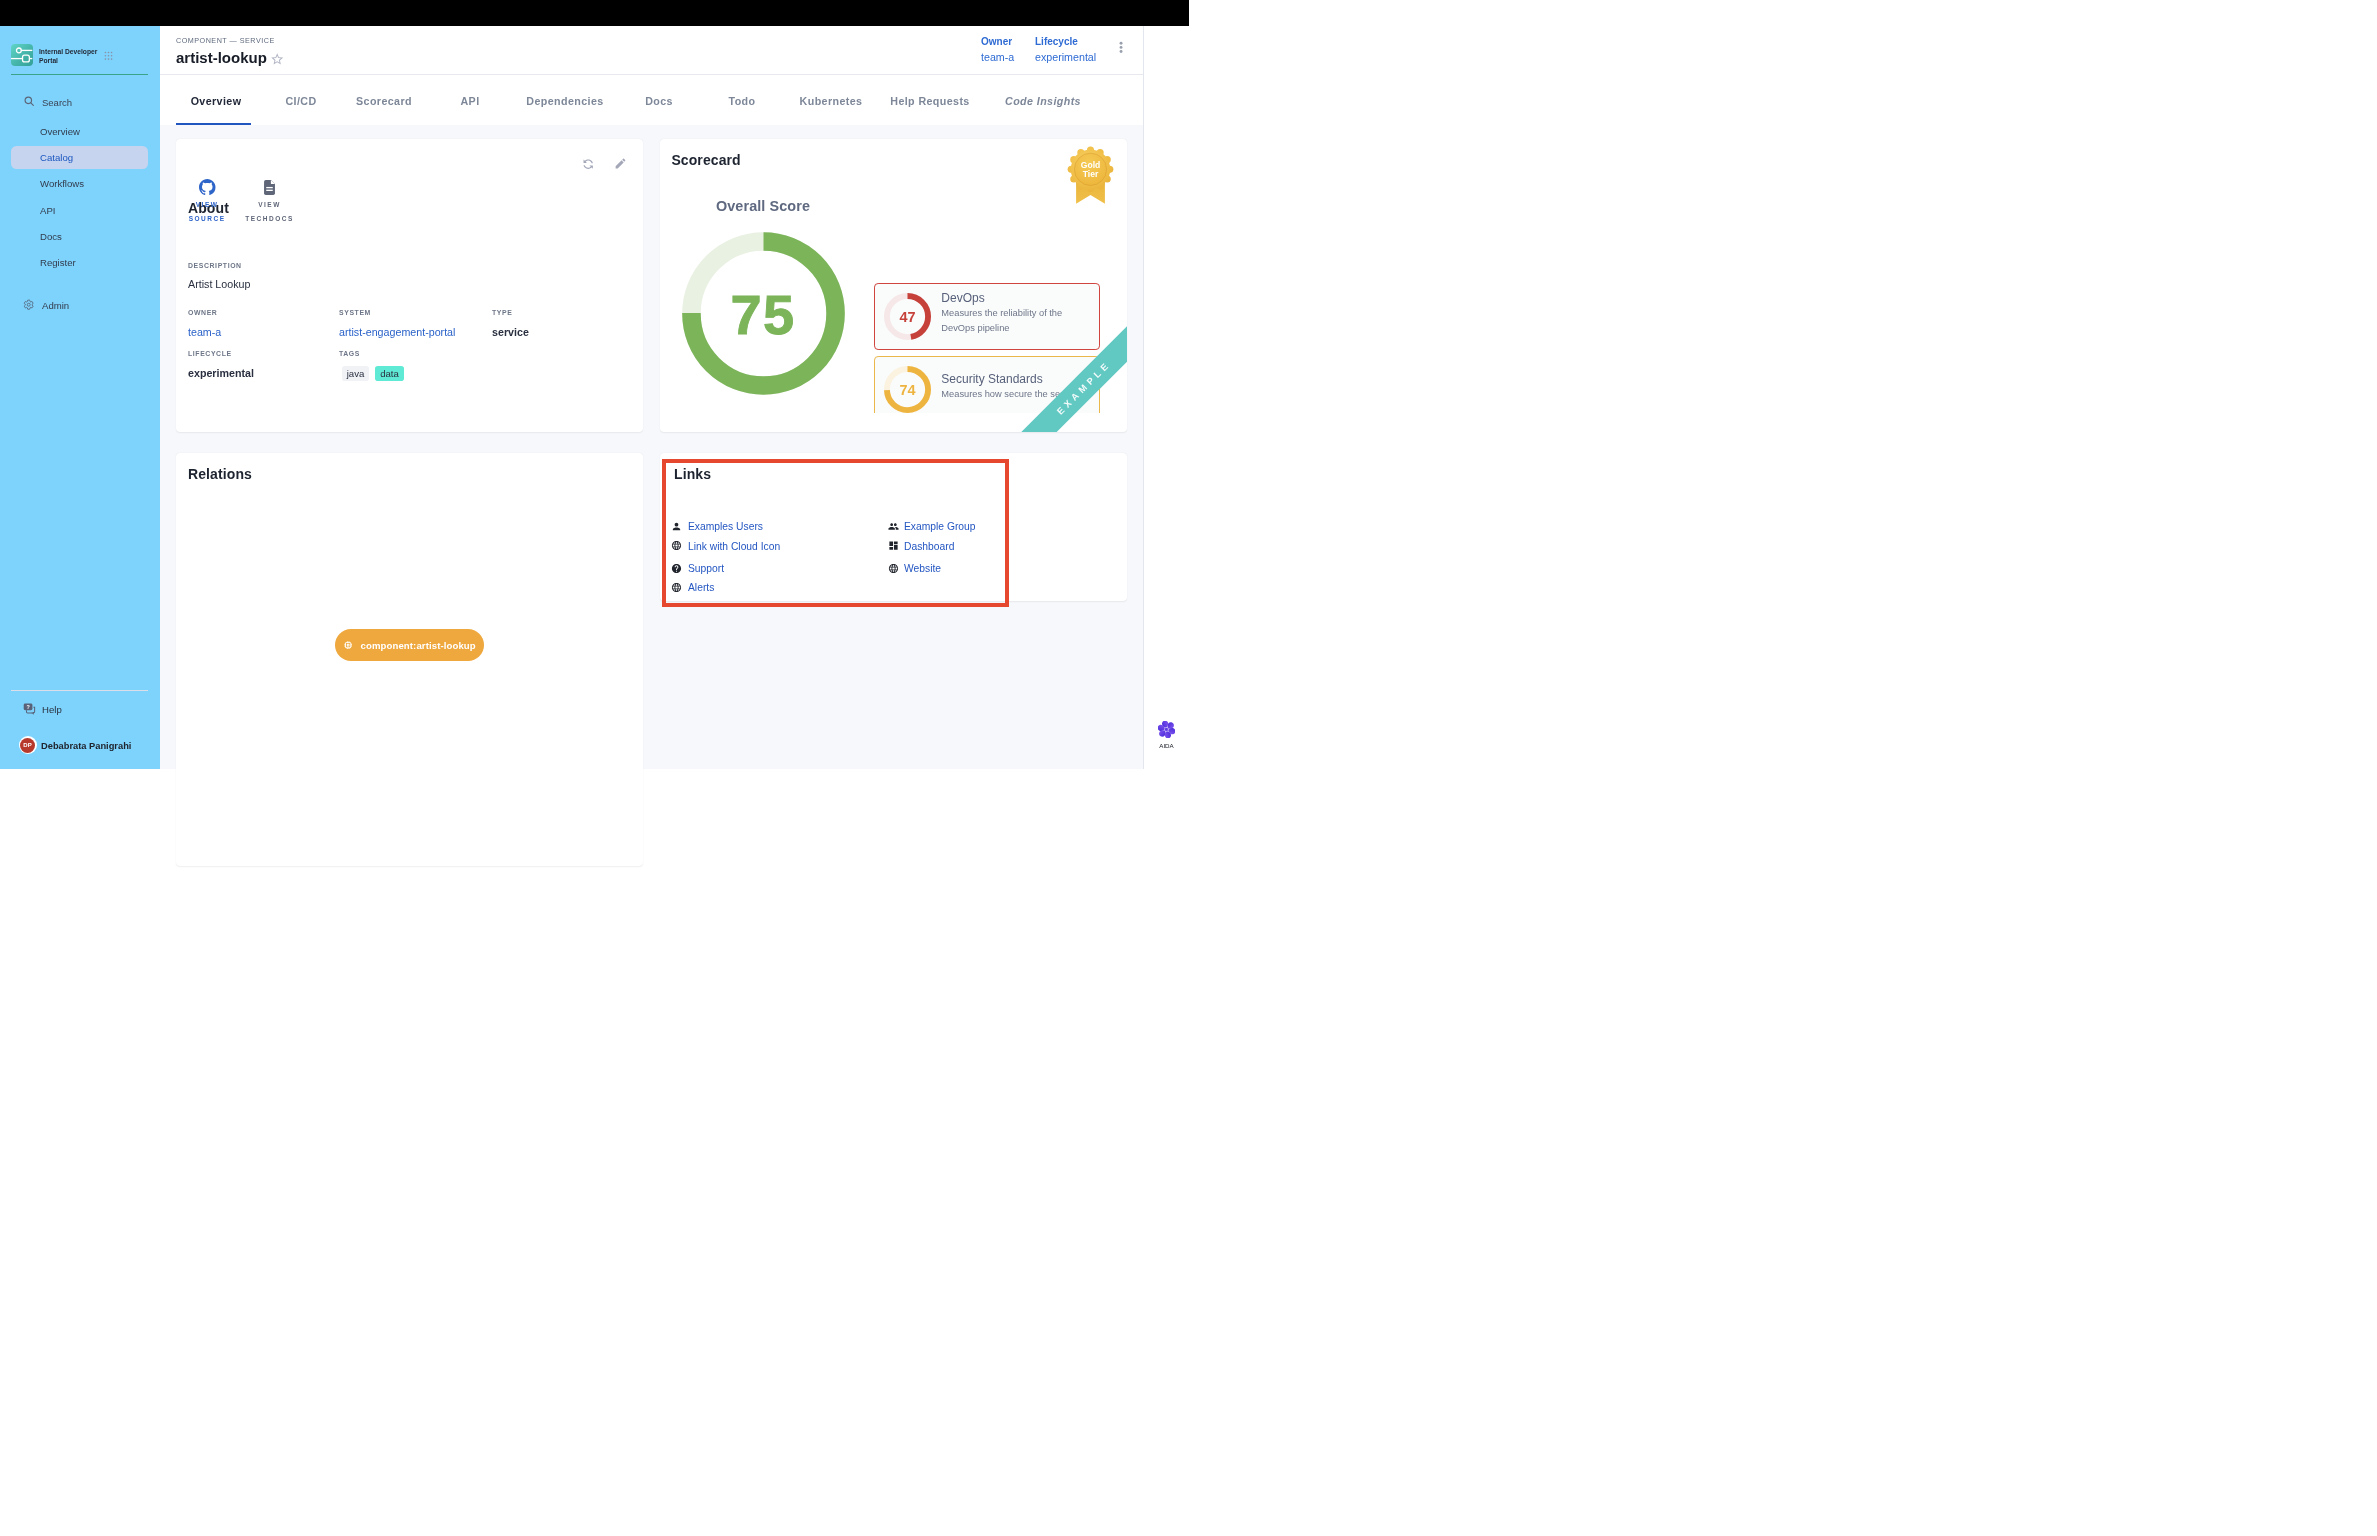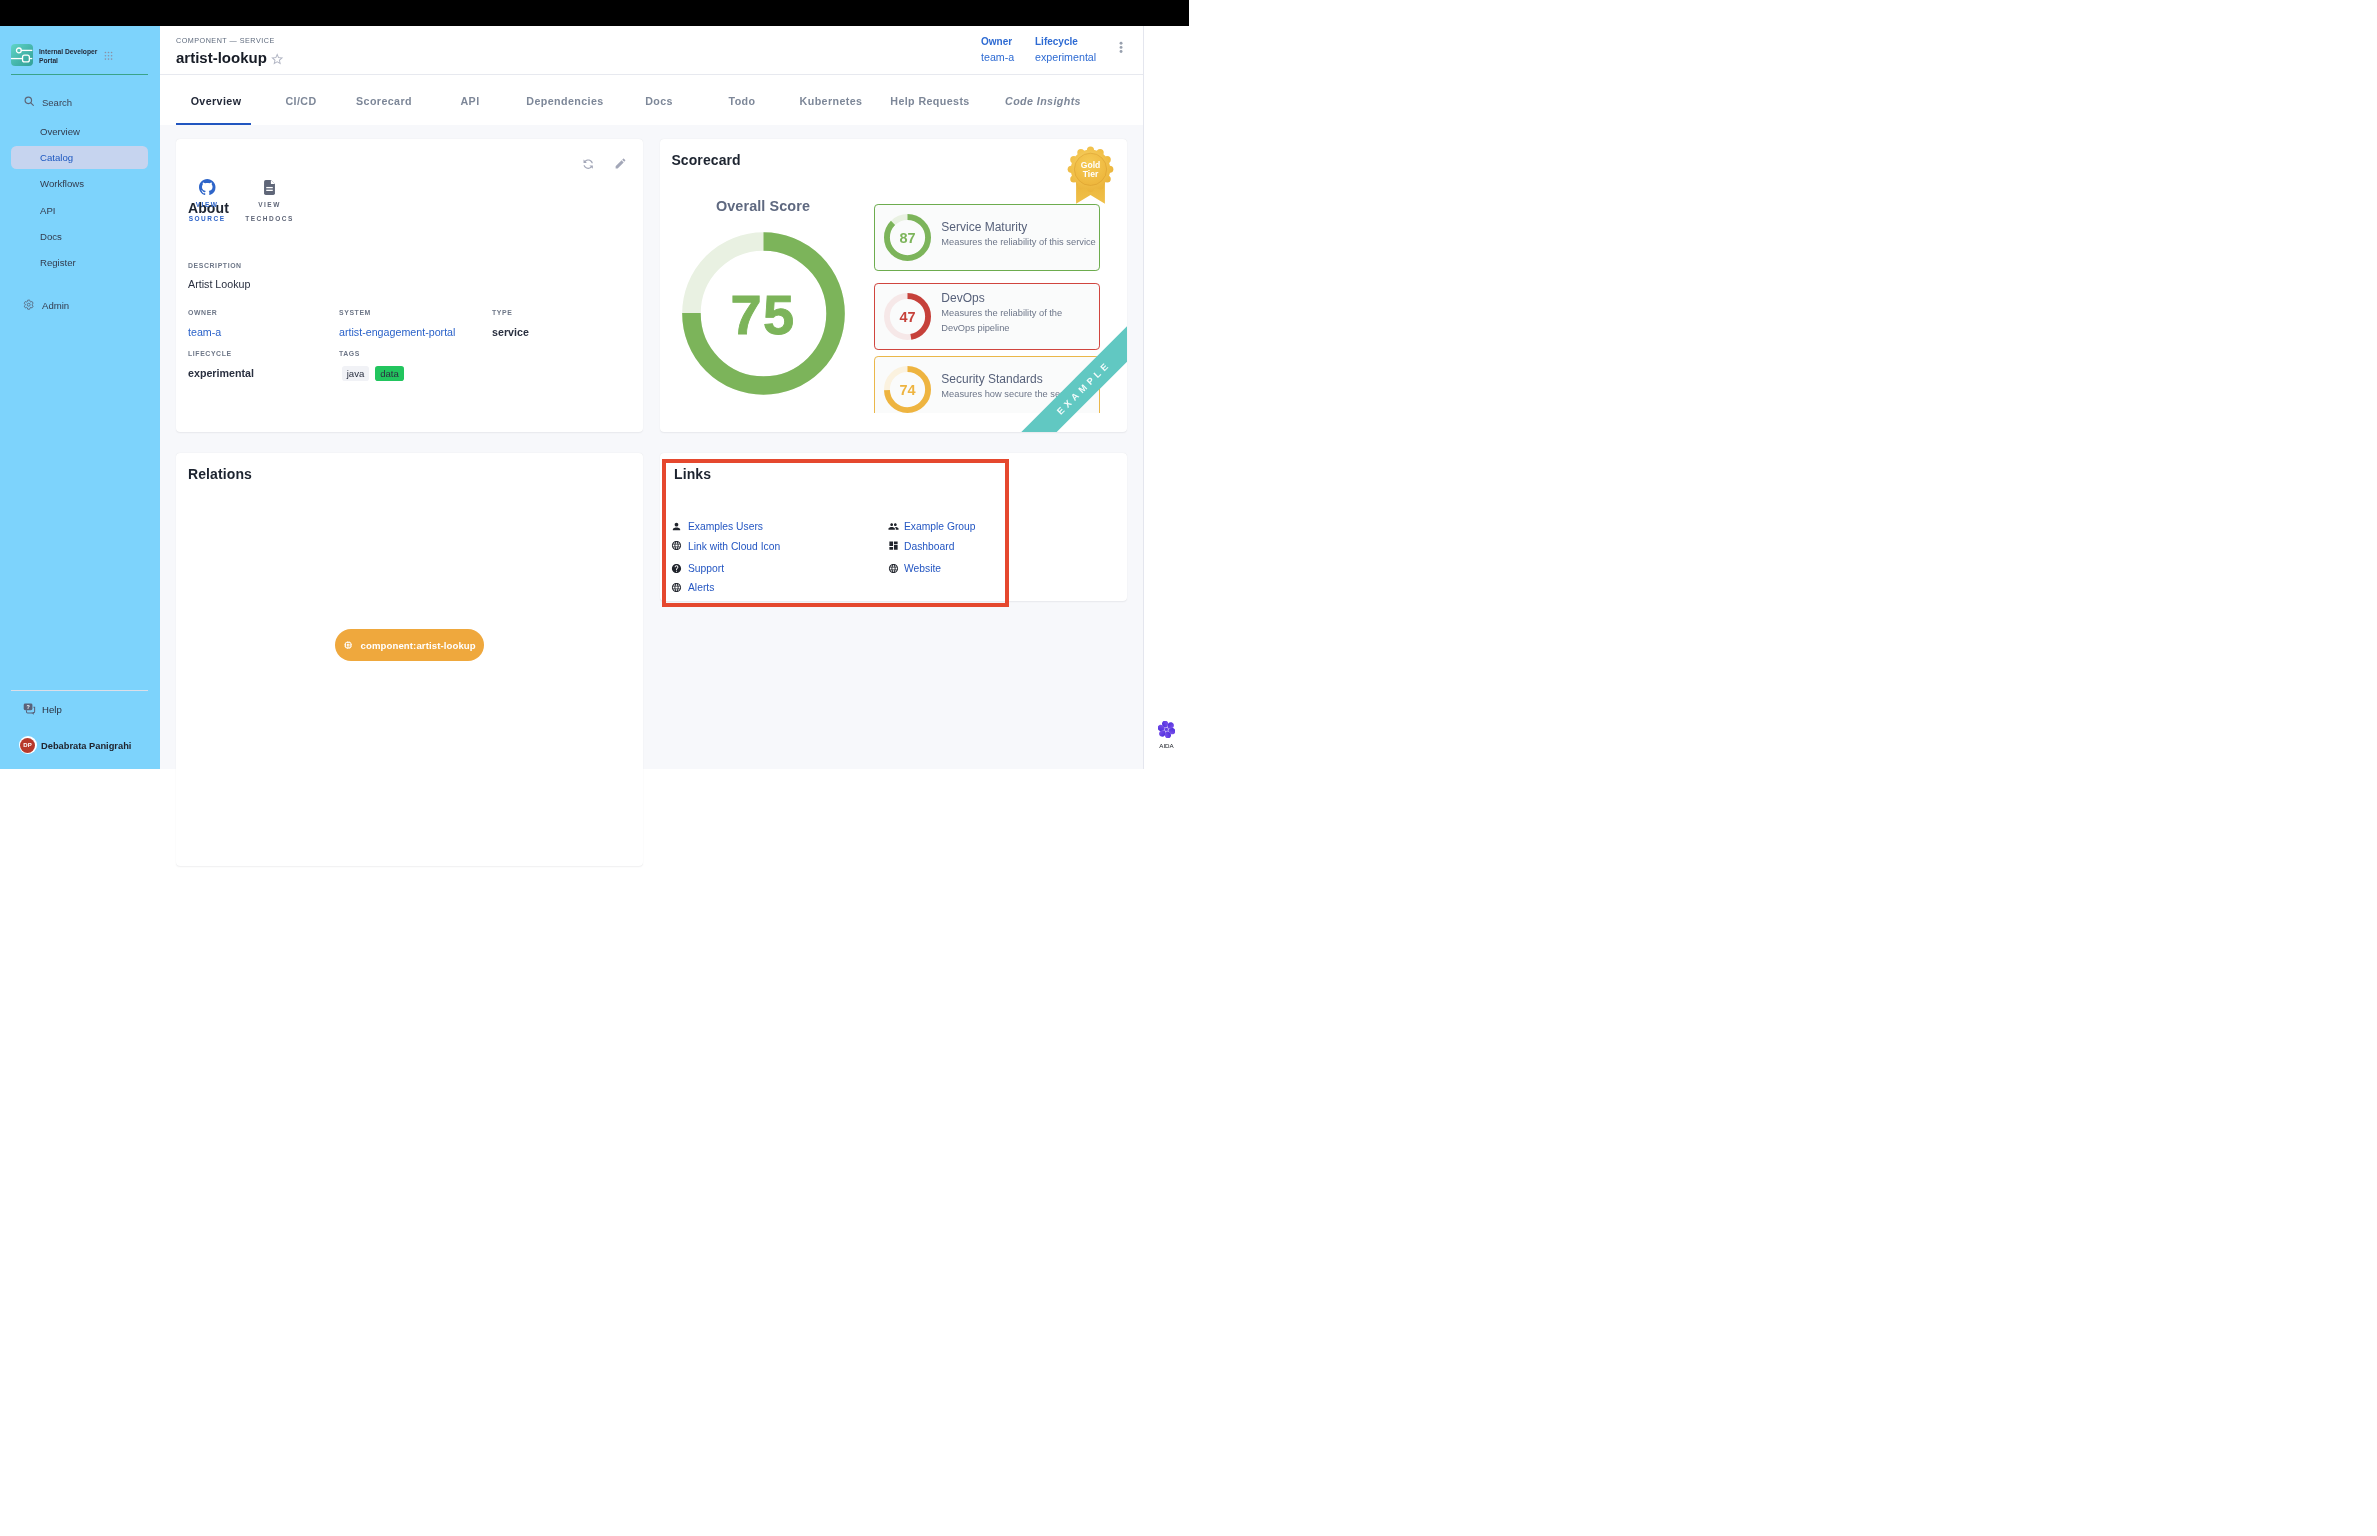--- a/index.html
+++ b/index.html
@@ -150,21 +150,21 @@
   <div class="lbl abs" style="left:12px; top:170px;">OWNER</div>
   <div class="val blue abs" style="left:12px; top:187px;">team-a</div>
   <div class="lbl abs" style="left:163px; top:170px;">SYSTEM</div>
   <div class="val blue abs" style="left:163px; top:187px;">artist-engagement-portal</div>
   <div class="lbl abs" style="left:316px; top:170px;">TYPE</div>
   <div class="val abs" style="left:316px; top:187px; font-weight:700;">service</div>
   <div class="lbl abs" style="left:12px; top:211px;">LIFECYCLE</div>
   <div class="val abs" style="left:12px; top:228px; font-weight:700;">experimental</div>
   <div class="lbl abs" style="left:163px; top:211px;">TAGS</div>
   <div class="abs" style="left:166px; top:227px; width:27px; height:15px; background:#f1f2f6; border-radius:2.8px; font-size:9.6px; color:#2a3040; text-align:center; line-height:15px;">java</div>
-  <div class="abs" style="left:199px; top:227px; width:29px; height:15px; background:#22c55e; border-radius:2.8px; font-size:9.6px; color:#2a3040; text-align:center; line-height:15px;">data</div>
+  <div class="abs" style="left:199px; top:227px; width:29px; height:15px; background:#5eead4; border-radius:2.8px; font-size:9.6px; color:#2a3040; text-align:center; line-height:15px;">data</div>
 </div>
 <div class="card" id="card-score" style="left:660px; top:139px; width:467px; height:293px; overflow:hidden;">
   <div class="cardh abs" style="left:11.4px; top:13.4px;">Scorecard</div>
   <svg class="abs" style="left:407px; top:7.2px;" width="47" height="59" viewBox="0 0 68 86">
     <defs>
       <radialGradient id="g1" gradientUnits="userSpaceOnUse" cx="30" cy="26" r="42">
         <stop offset="0%" stop-color="#f7d367"></stop>
           <stop offset="55%" stop-color="#f2c24c"></stop>
           <stop offset="100%" stop-color="#eab33a"></stop>
       </radialGradient>
@@ -199,31 +199,20 @@
     <text x="34" y="31.5" font-size="12.5" font-weight="700" fill="#fff" text-anchor="middle" font-family="Liberation Sans">Gold</text>
     <text x="34" y="45.5" font-size="12.5" font-weight="700" fill="#fff" text-anchor="middle" font-family="Liberation Sans">Tier</text>
   </svg>
   <div class="abs" style="left:0px; top:59px; width:206px; text-align:center; font-size:14.4px; font-weight:700; color:#5f6980; letter-spacing:0.1px;">Overall Score</div>
   <svg class="abs" style="left:20.5px; top:92px;" width="165" height="165" viewBox="0 0 240 240">
     <circle cx="120" cy="120" r="104.8" fill="none" stroke="#e9f1e2" stroke-width="27"></circle>
     <circle cx="120" cy="120" r="104.8" fill="none" stroke="#7cb45a" stroke-width="27" stroke-dasharray="493.85 658.47" transform="rotate(-90 120 120)"></circle>
   </svg>
   <div class="abs" style="left:34px; top:147px; width:138px; height:58px; line-height:58px; text-align:center; font-size:56px; font-weight:700; color:#7cb45a; -webkit-text-stroke:0.9px #7cb45a; letter-spacing:1.4px;">75</div>
 
-  <div class="abs sbox" style="left:214px; top:65px; border-color:#6dac4e;">
-    <svg width="47" height="47" viewBox="0 0 68 68">
-      <circle cx="34" cy="34" r="29.75" fill="none" stroke="#e9f1e2" stroke-width="8.5"></circle>
-      <circle cx="34" cy="34" r="29.75" fill="none" stroke="#7cb45a" stroke-width="8.5" stroke-dasharray="162.62 186.92" transform="rotate(-90 34 34)"></circle>
-      <text x="34" y="41.5" font-size="21" font-weight="700" fill="#7cb45a" text-anchor="middle" font-family="Liberation Sans">87</text>
-    </svg>
-    <div class="stxt">
-      <div class="st1">Service Maturity</div>
-      <div class="st2">Measures the reliability of this service</div>
-    </div>
-  </div>
   <div class="abs sbox" style="left:214px; top:144px; border-color:#d0453e;">
     <svg width="47" height="47" viewBox="0 0 68 68">
       <circle cx="34" cy="34" r="29.75" fill="none" stroke="#f6e8e8" stroke-width="8.5"></circle>
       <circle cx="34" cy="34" r="29.75" fill="none" stroke="#c6413a" stroke-width="8.5" stroke-dasharray="87.85 186.92" transform="rotate(-90 34 34)"></circle>
       <text x="34" y="41.5" font-size="21" font-weight="700" fill="#c6413a" text-anchor="middle" font-family="Liberation Sans">47</text>
     </svg>
     <div class="stxt">
       <div class="st1">DevOps</div>
       <div class="st2">Measures the reliability of the<br>DevOps pipeline</div>
     </div>

